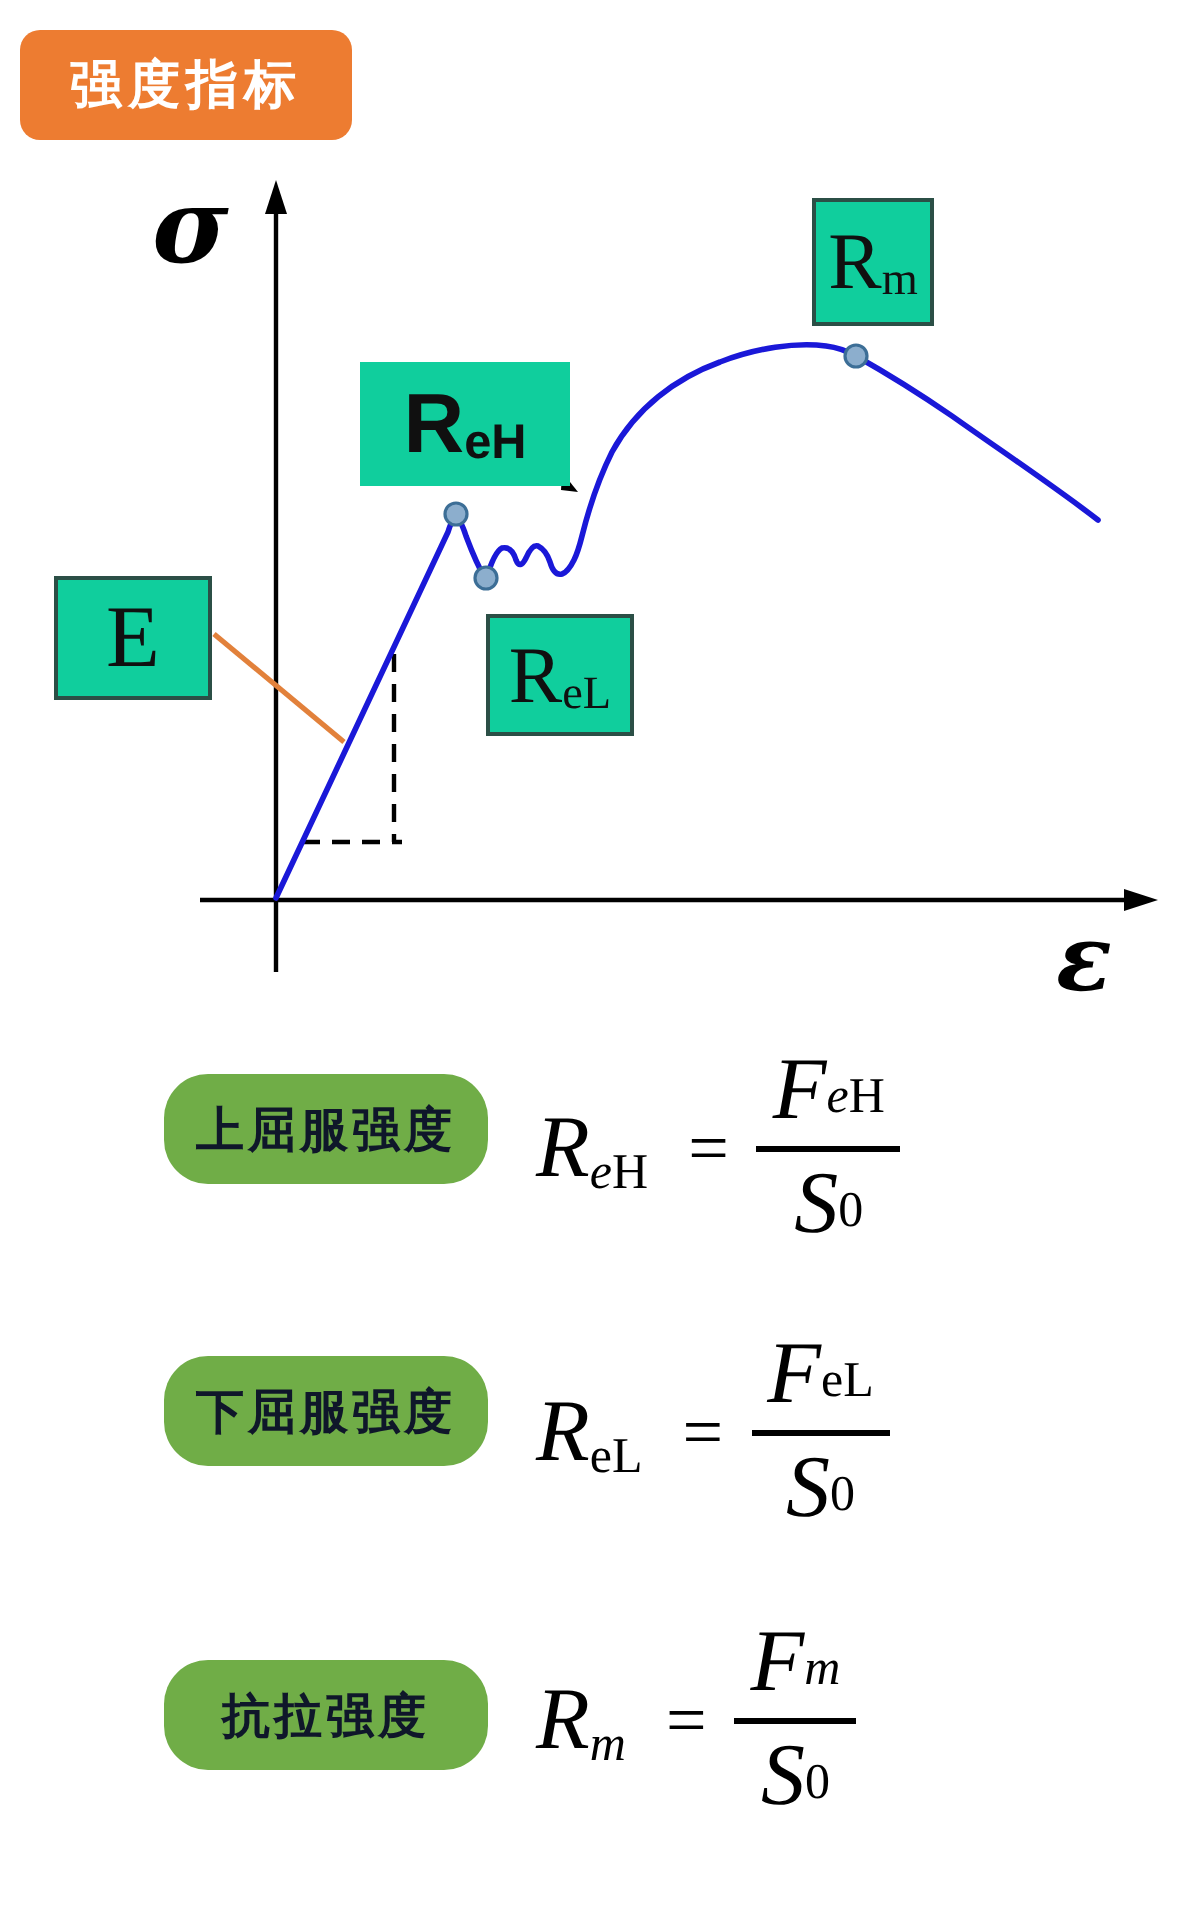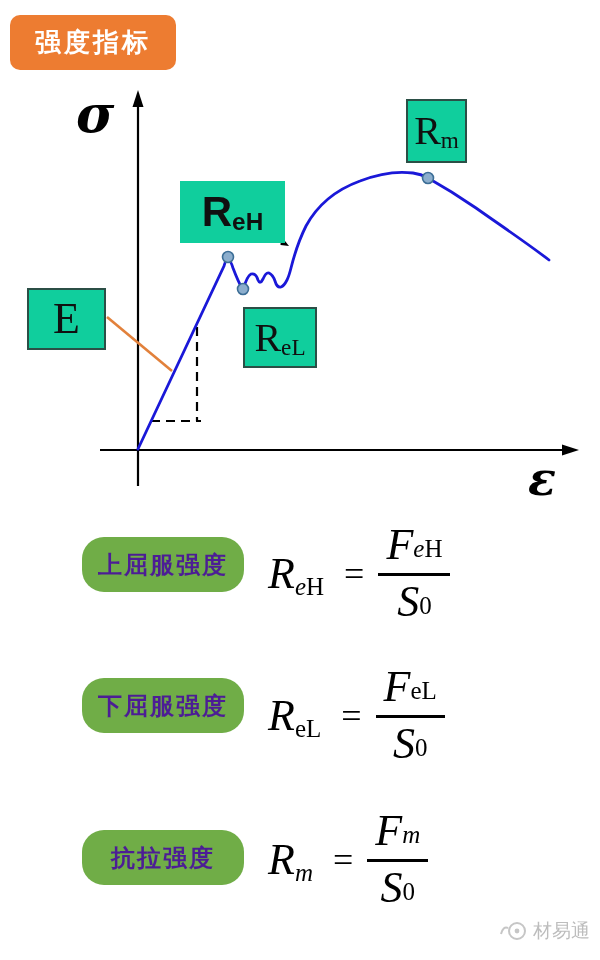--- a/index.html
+++ b/index.html
@@ -25,21 +25,21 @@
   .box-serif{font-family:"Liberation Serif",serif;}
   .box-sans{font-family:"Liberation Sans",sans-serif;font-weight:bold;}
   #box-reh{left:180px;top:181px;width:105px;height:62px;font-size:42px;}
   #box-rm{left:406px;top:99px;width:61px;height:64px;font-size:40px;}
   #box-rel{left:243px;top:307px;width:74px;height:61px;font-size:40px;}
   #box-e{left:27px;top:288px;width:79px;height:62px;font-size:44px;}
   .boxsub{display:inline-block;font-size:58%;transform:translateY(10px);}
 
   
   .f-badge{position:absolute;left:82px;width:162px;height:55px;background:var(--badge-bg,#70AD47);
-    color:#4c1d95;display:flex;align-items:center;justify-content:center;
+    color:#0f172a;display:flex;align-items:center;justify-content:center;
     font-size:24px;font-weight:bold;letter-spacing:2px;border-radius:22px;}
 
   
   .formula{position:absolute;left:268px;height:115px;display:flex;align-items:center;
     color:#000;font-family:"Liberation Serif",serif;font-style:italic;}
   .fvar{font-size:44px;line-height:1;}
   .fsub{display:inline-block;font-size:25px;transform:translateY(13px);letter-spacing:0;}
   .sub-roman{font-style:normal;}
   .feq{font-style:normal;font-size:36px;margin:0 14px 0 20px;}
   .frac{display:inline-flex;flex-direction:column;align-items:center;}
@@ -162,22 +162,14 @@
           <span class="fvar">F</span>
           <span class="fsub"><span>m</span><span class="sub-roman"></span></span>
         </span>
       <span class="den">
           <span class="fvar">S</span>
           <span class="fsub sub-roman">0</span>
         </span>
     </span>
   </div>
 
-  <div class="watermark">
-    <svg width="30" height="24" viewBox="0 0 30 24">
-      <path d="M3 15 Q5 7 10 9" stroke="#c6c6c6" stroke-width="2" fill="none"></path>
-      <circle cx="19" cy="12" r="8" fill="none" stroke="#c6c6c6" stroke-width="2"></circle>
-      <circle cx="19" cy="12" r="2.4" fill="#c6c6c6"></circle>
-    </svg>
-    <span>材易通</span>
-  </div>
 
 </div>
 
 </body></html>

